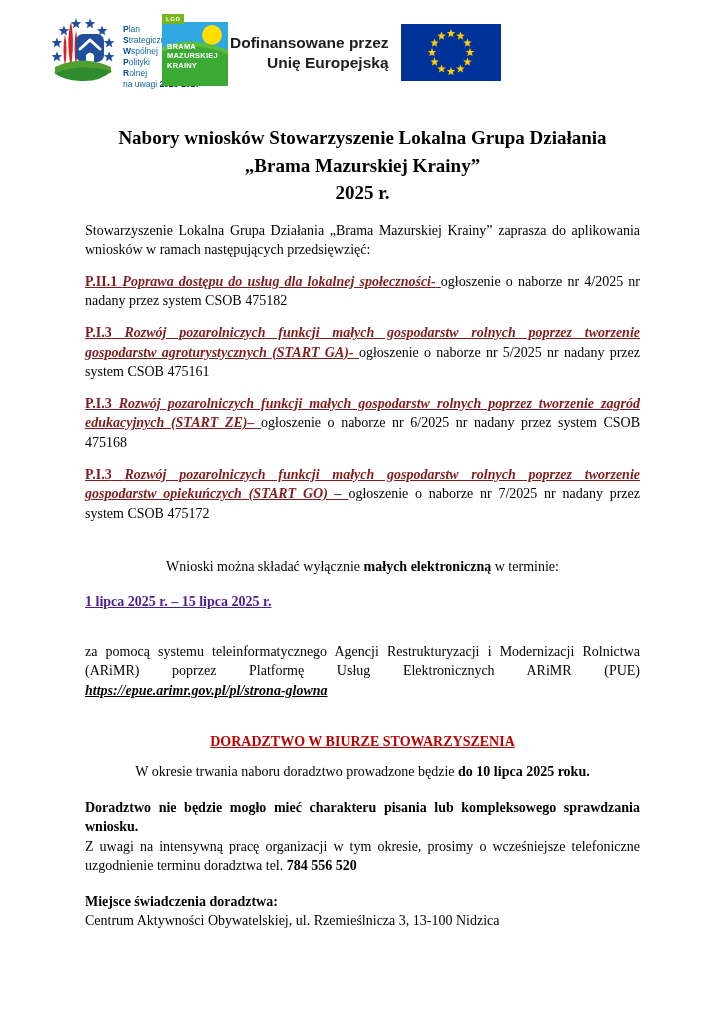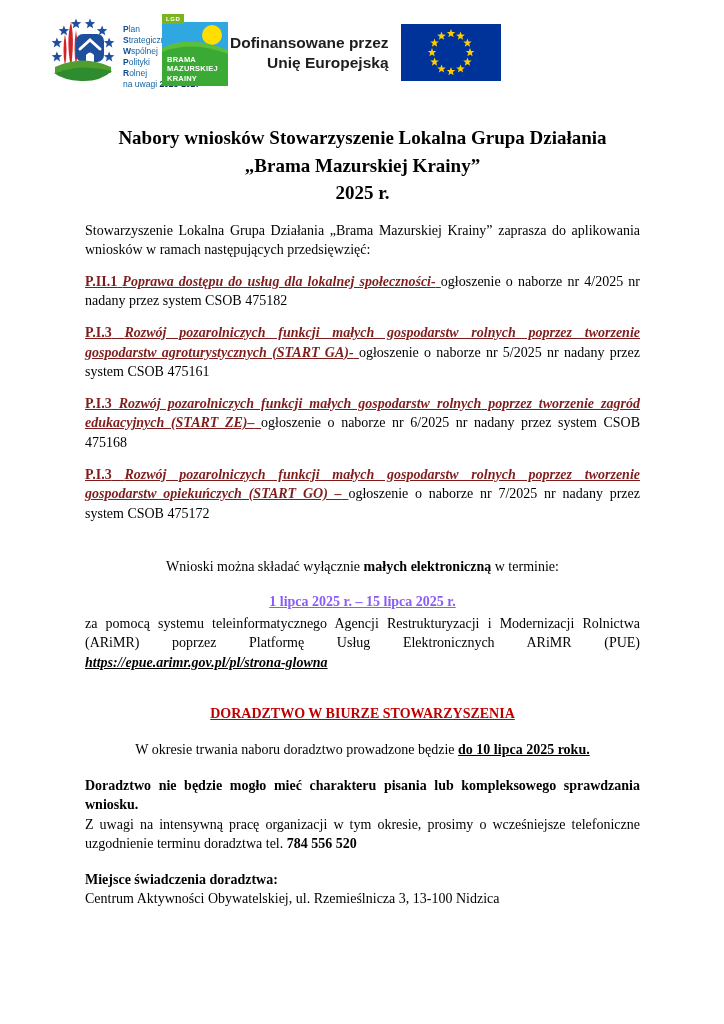--- a/index.html
+++ b/index.html
@@ -23,21 +23,21 @@
   }
   .pswpr-text b{color:#0e4e93;}
   .pswpr-years{color:#0B2E59;font-weight:bold;}
   .logo-brama{position:relative;width:70px;height:74px;margin-left:-40px;}
   .brama-lgd{
     position:absolute;top:0;left:2px;background:#7AB51D;color:#fff;
     font-family:"Liberation Sans", sans-serif;font-size:6px;font-weight:bold;
     padding:1px 4px;letter-spacing:.5px;
   }
   .brama-name{
-    position:absolute;left:7px;top:41px;color:#fff;
+    position:absolute;left:7px;top:28px;color:#fff;
     font-family:"Liberation Sans", sans-serif;font-size:7.5px;font-weight:bold;
     line-height:1.25;letter-spacing:.2px;
   }
   .logo-eu{display:flex;align-items:center;gap:12px;padding-top:10px;}
   .eu-text{
     font-family:"Liberation Sans", sans-serif;font-weight:bold;
     font-size:15.5px;line-height:1.25;text-align:right;color:#1d1d1b;
   }
 
   
@@ -46,31 +46,31 @@
     text-align:center;line-height:1.45;
   }
   .title span{display:block;}
 
   
   p{margin:0 0 12px;text-align:justify;}
   .rh{color:#7f1d1d;font-weight:bold;text-decoration:underline;}
   .rh em{font-style:italic;}
   .center{text-align:center;}
   .dates{
-    text-align:center;color:#8b5cf6;font-weight:bold;
-    text-decoration:underline;margin-bottom:2px;
+    color:#4c1d95;font-weight:bold;
+    text-decoration:underline;margin-bottom:30px;
   }
   .wnioski{margin:34px 0 15px;}
   .via{margin-bottom:32px;}
-  .u{text-decoration:underline;}
+  .u{}
   .link-plain{font-style:italic;text-decoration:underline;color:#000;}
   .link-bold{font-weight:bold;font-style:italic;text-decoration:underline;color:#000;}
   .advice-head{
     text-align:center;color:#C00000;font-weight:bold;
-    text-decoration:underline;margin-bottom:16px;
+    text-decoration:underline;margin-bottom:10px;
   }
   .advice-period{text-align:center;margin-bottom:16px;}
   .bold-note{font-weight:bold;margin-bottom:0;}
   .zuwagi{margin-bottom:16px;}
   .miejsce{font-weight:bold;margin-bottom:0;}
   .centrum{margin-bottom:0;}
   b.inline{font-weight:bold;}
 </style>
 </head>
 <body>

